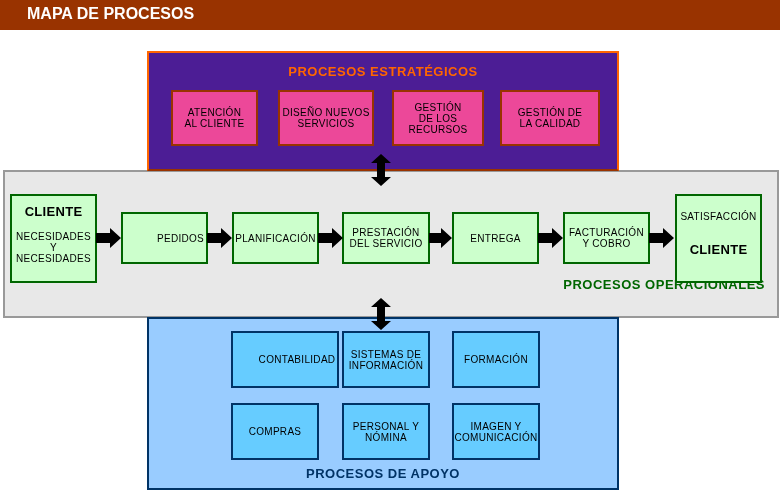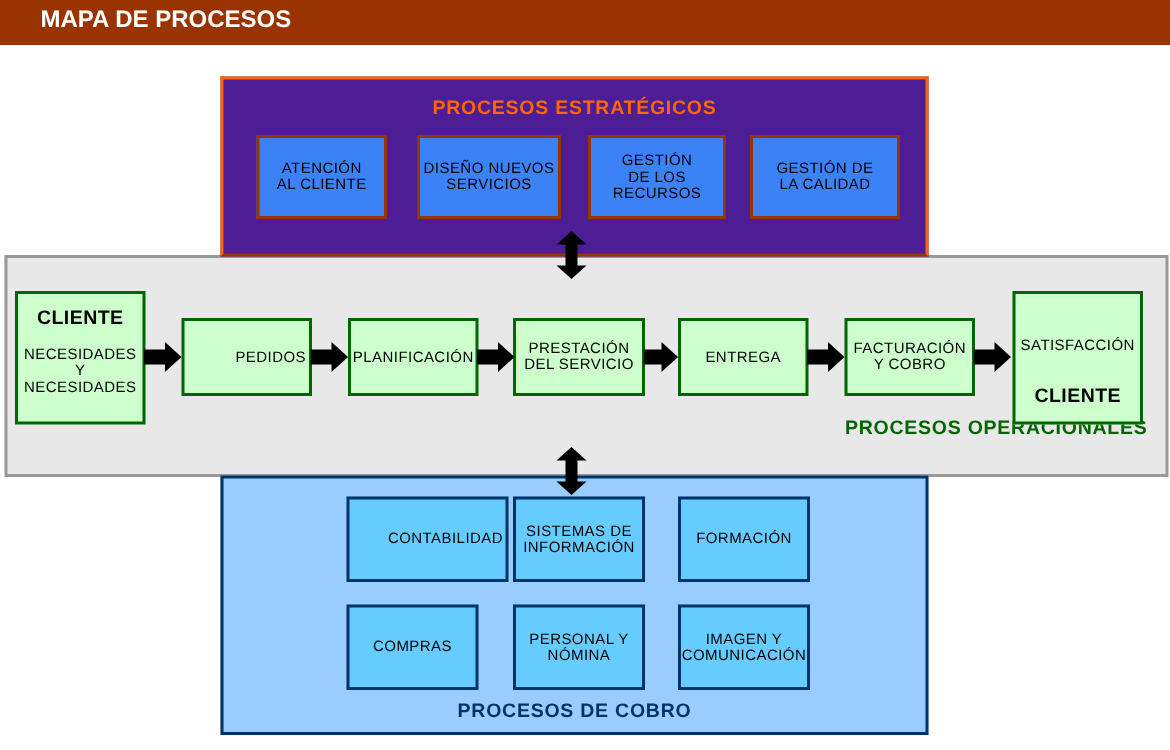--- a/index.html
+++ b/index.html
@@ -39,21 +39,21 @@
   }
   .support-title {
     position: absolute; left: 0; right: 0; top: 147px; text-align: center;
     color: #003366; font-weight: bold; font-size: 13px; letter-spacing: 0.5px;
   }
   .box {
     position: absolute; box-sizing: border-box;
     display: flex; align-items: center; justify-content: center; text-align: center;
     font-size: 10px; line-height: 11px; color: #000; letter-spacing: 0.3px;
   }
-  .ybox { background: #3b82f6; border: 2px solid #993300; }
+  .ybox { background: #ec4899; border: 2px solid #993300; }
   .gbox { background: #CCFFCC; border: 2px solid #006600; }
   .bbox { background: #66CCFF; border: 2px solid #003366; }
   .client-box { flex-direction: column; justify-content: flex-start; }
   .client-strong { font-weight: bold; font-size: 13px; letter-spacing: 0.3px; }
   .client-sub { font-size: 10px; line-height: 11px; }
   .arrow { position: absolute; }
 </style>
 </head>
 <body>
 
@@ -63,21 +63,21 @@
 
 <div class="panel operational">
   <div class="operational-title">PROCESOS OPERACIONALES</div>
 </div>
 
 <div class="panel strategic">
   <div class="strategic-title">PROCESOS ESTRATÉGICOS</div>
 </div>
 
 <div class="panel support">
-  <div class="support-title">PROCESOS DE COBRO</div>
+  <div class="support-title">PROCESOS DE APOYO</div>
 </div>
 
 <div class="box ybox" style="left:171px;top:90px;width:87px;height:56px;">
   <div>
       <div>ATENCIÓN</div>
       <div>AL CLIENTE</div>
     </div>
 </div>
 <div class="box ybox" style="left:278px;top:90px;width:96px;height:56px;">
   <div>
@@ -122,21 +122,21 @@
 <div class="box gbox" style="left:452px;top:212px;width:87px;height:52px;">
   <div>ENTREGA</div>
 </div>
 <div class="box gbox" style="left:563px;top:212px;width:87px;height:52px;justify-content:center;">
   <div>
       <div>FACTURACIÓN</div>
       <div>Y COBRO</div>
     </div>
 </div>
 
-<div class="box gbox client-box" style="left:675px;top:194px;width:87px;height:89px;padding-top:29px;">
+<div class="box gbox client-box" style="left:675px;top:194px;width:87px;height:89px;padding-top:15px;">
   <div class="client-sub">SATISFACCIÓN</div>
   <div style="height:22px;"></div>
   <div class="client-strong">CLIENTE</div>
 </div>
 
 <svg class="arrow" style="left:96px;top:228px;" width="26" height="20">
     <polygon points="0,5 14,5 14,0 25,10 14,20 14,15 0,15" fill="#000"></polygon>
   </svg>
 <svg class="arrow" style="left:207px;top:228px;" width="26" height="20">
     <polygon points="0,5 14,5 14,0 25,10 14,20 14,15 0,15" fill="#000"></polygon>

